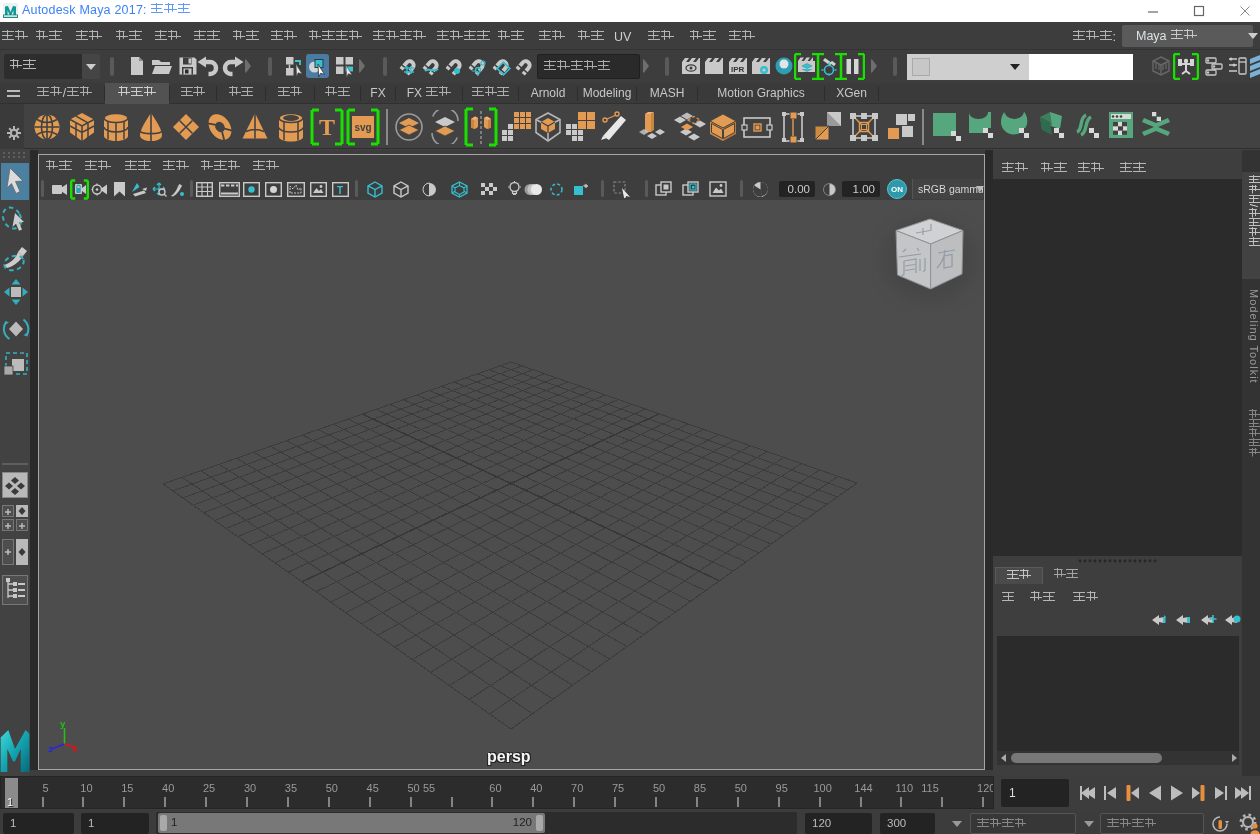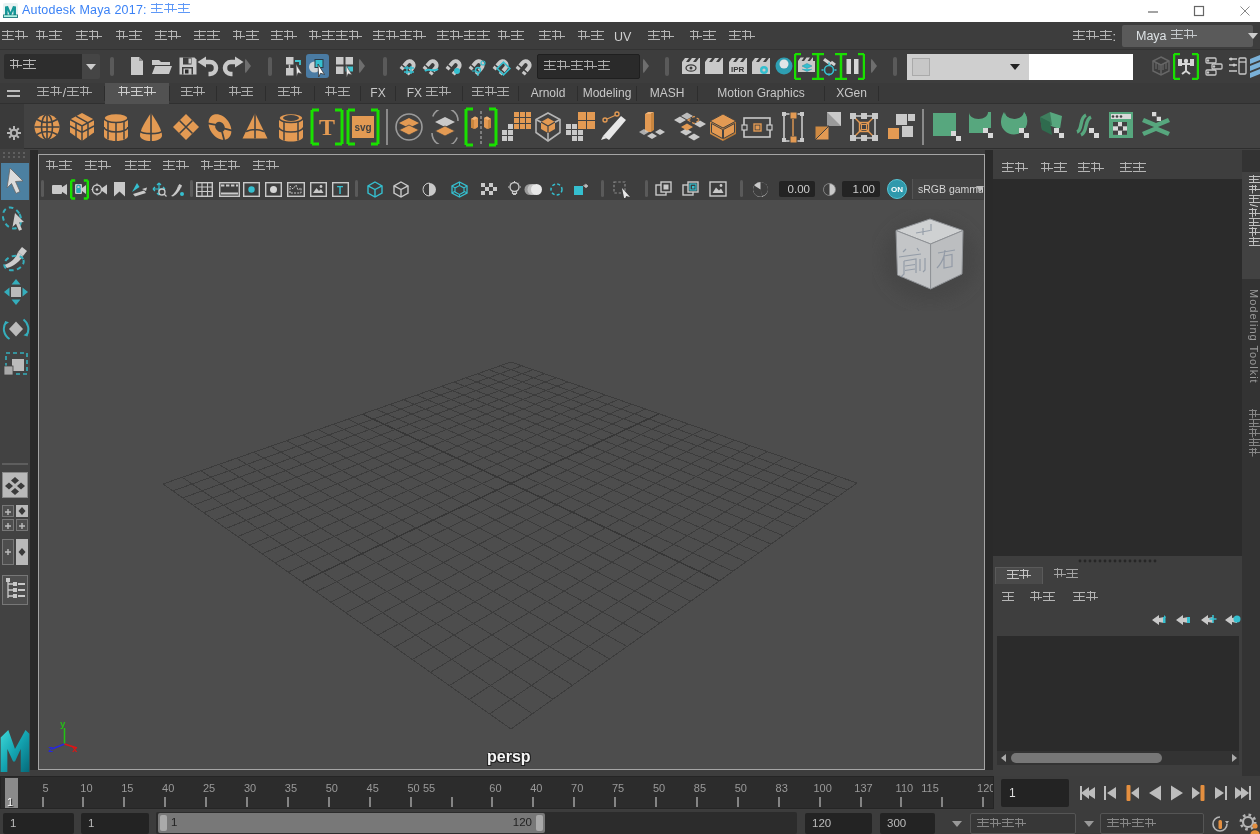--- a/index.html
+++ b/index.html
@@ -1006,25 +1006,25 @@
       <div class="num" style="left:576.2px">70</div>
       <div class="tick" style="left:613.1px"></div>
       <div class="num" style="left:617.1px">75</div>
       <div class="tick" style="left:654.0px"></div>
       <div class="num" style="left:658.0px">50</div>
       <div class="tick" style="left:694.9px"></div>
       <div class="num" style="left:698.9px">85</div>
       <div class="tick" style="left:735.8px"></div>
       <div class="num" style="left:739.8px">50</div>
       <div class="tick" style="left:776.7px"></div>
-      <div class="num" style="left:780.7px">83</div>
+      <div class="num" style="left:780.7px">95</div>
       <div class="tick" style="left:817.6px"></div>
       <div class="num" style="left:821.6px">100</div>
       <div class="tick" style="left:858.5px"></div>
-      <div class="num" style="left:862.5px">137</div>
+      <div class="num" style="left:862.5px">144</div>
       <div class="tick" style="left:899.4px"></div>
       <div class="num" style="left:903.4px">110</div>
       <div class="tick" style="left:940.3px"></div>
       <div class="num" style="left:929px">115</div>
       <div class="tick" style="left:981.2px"></div>
       <div class="num" style="left:985.2px">120</div>
   <div class="abs" style="left:4px;top:1px;width:13px;height:31px;background:#8b8b8b">
         <span style="position:absolute;left:2px;bottom:1px;font-size:11px;color:#fff;text-shadow:1px 1px 1px #111">1</span>
       </div>
  </div>

